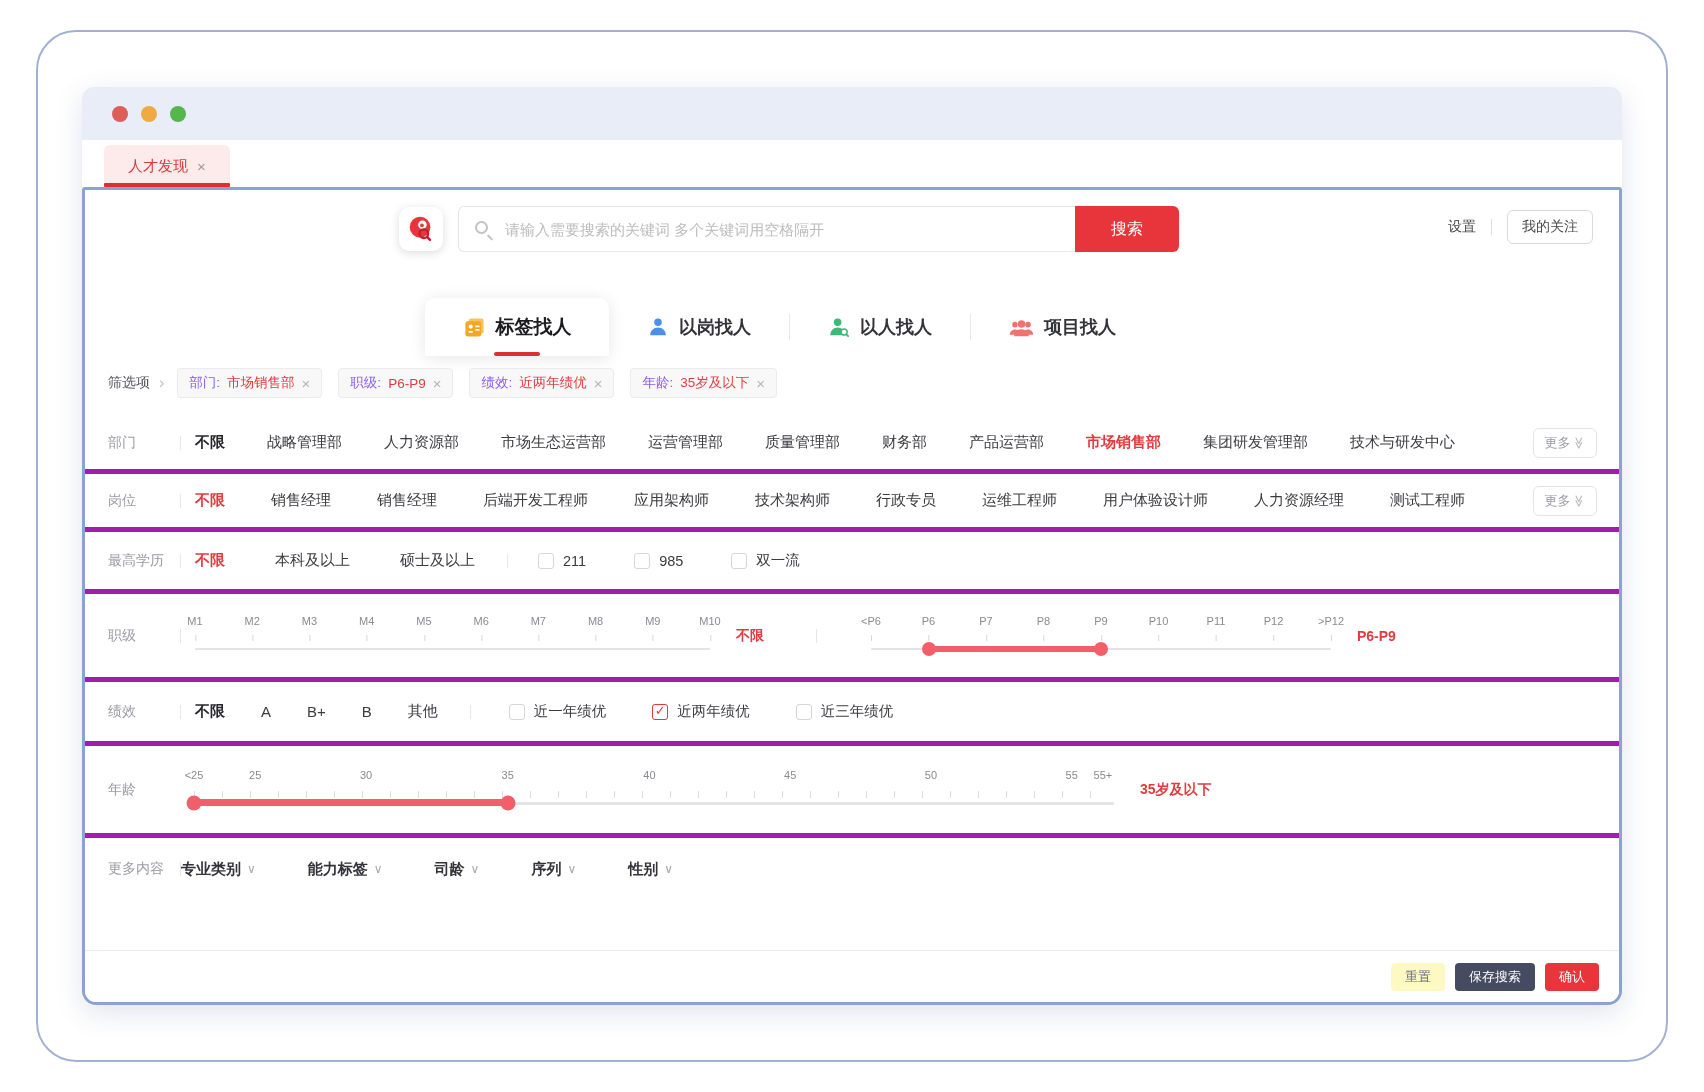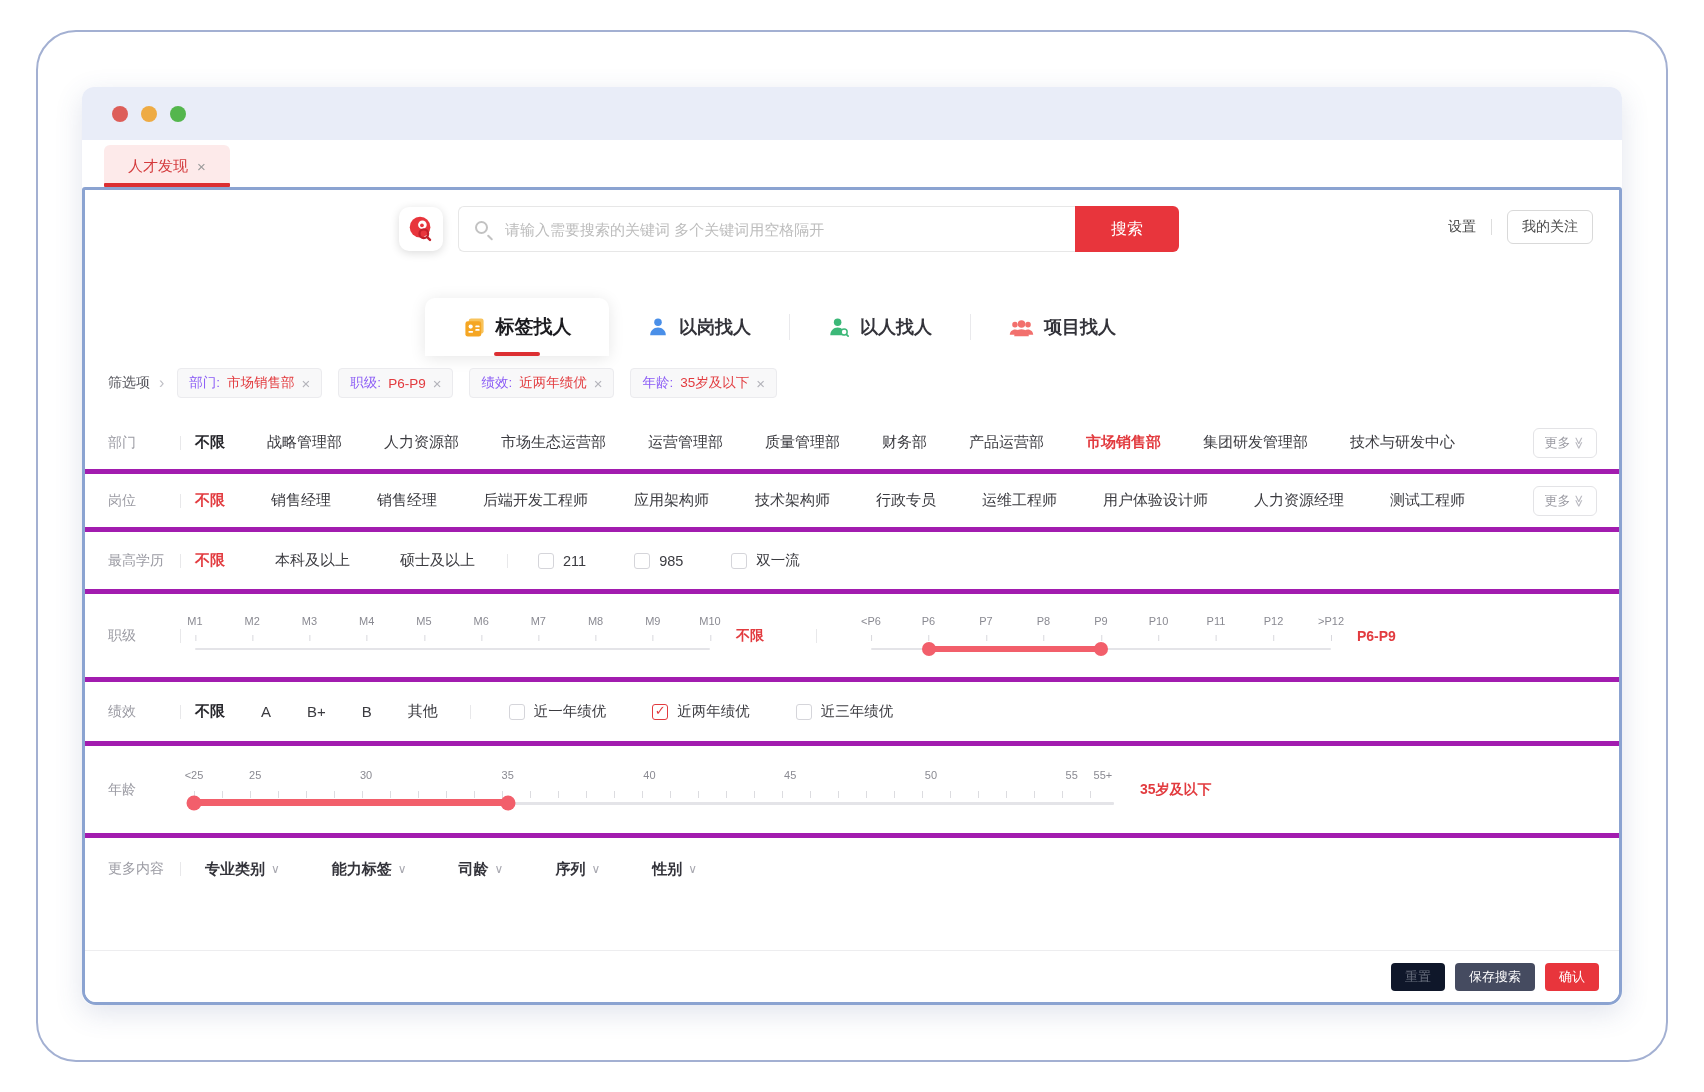--- a/index.html
+++ b/index.html
@@ -165,35 +165,35 @@
   .age-slider .s-tick::after { display:none; }
   .s-minor { position:absolute; left:0; right:0; top:24px; height:7px;
     background:repeating-linear-gradient(90deg,#dcdce0 0 1px,transparent 1px 28px); }
   .age-slider .s-track { height:3px; }
   .age-slider .s-range { top:-2.5px; height:7px; }
   .age-slider .s-range::before, .age-slider .s-range::after { width:15px; height:15px; }
   .r-age .s-value { margin-left:26px; }
 
   
   .r-more { height:62px; }
-  .drops { display:flex; align-items:center; gap:52px; margin-left:24px; }
+  .drops { display:flex; align-items:center; gap:52px; margin-left:0; }
   .drop { display:flex; align-items:center; gap:6px; cursor:pointer; }
   .drop-label { font-size:15px; color:#33333a; font-weight:600; }
   .drop-chev { color:#a8a8b0; font-size:12px; }
 
   
   .panel-footer {
     position:absolute; left:0; right:0; bottom:0; height:52px;
     border-top:1px solid #ededef; display:flex; align-items:center;
     justify-content:flex-end; gap:10px; padding-right:20px;
     border-radius:0 0 11px 11px; background:#fff;
   }
   .panel-footer button { height:28px; padding:0 14px; border:none; border-radius:4px;
     font-size:13px; cursor:pointer; font-family:inherit; }
-  .btn-reset { background:#0f172a; color:#696f7e; }
+  .btn-reset { background:#fef9c3; color:#696f7e; }
   .btn-save { background:#454b60; color:#fff; }
   .btn-confirm { background:#e8353c; color:#fff; }
 </style>
 </head>
 <body>
 
 <div class="canvas">
   <div class="outer-frame"></div>
 
   <div class="window">

